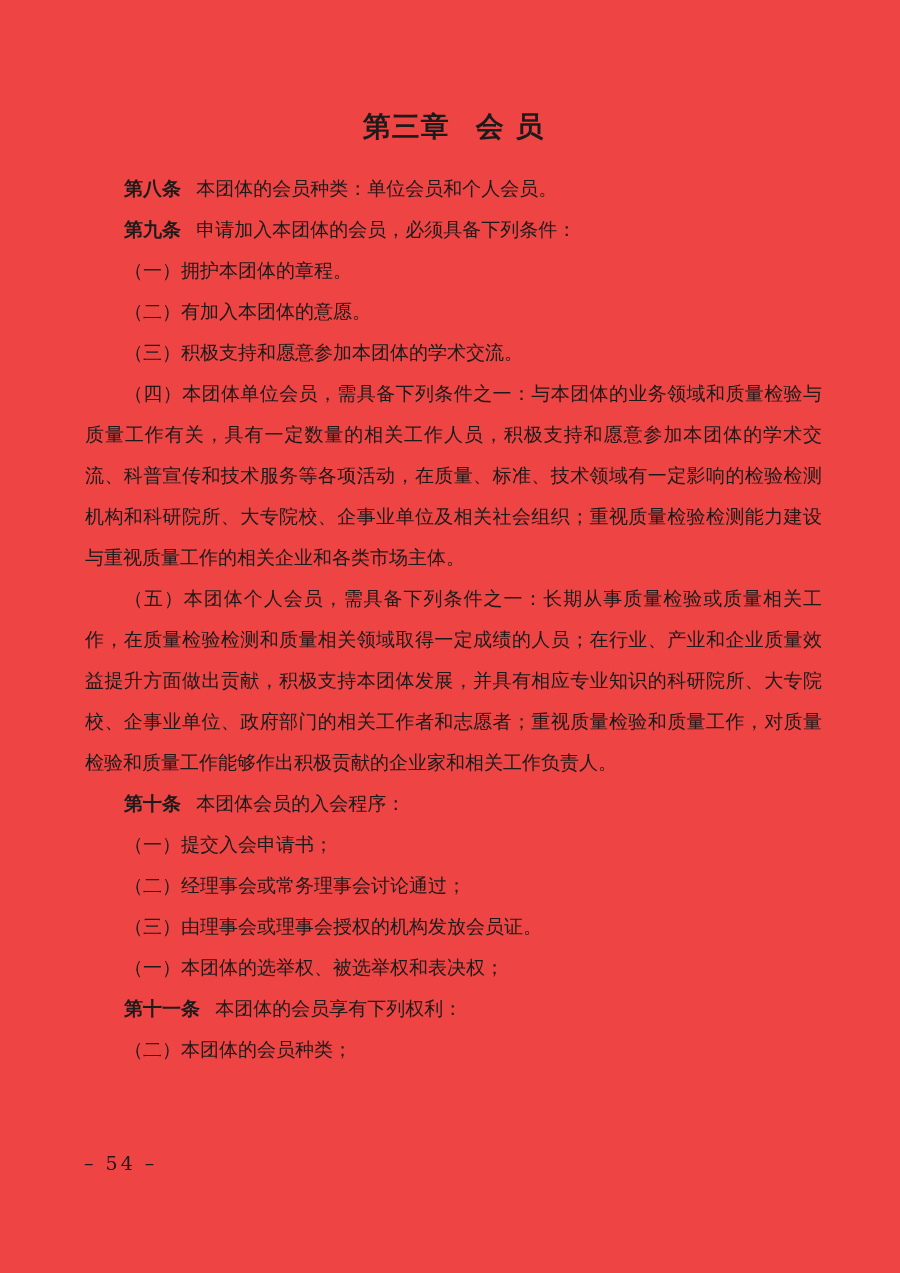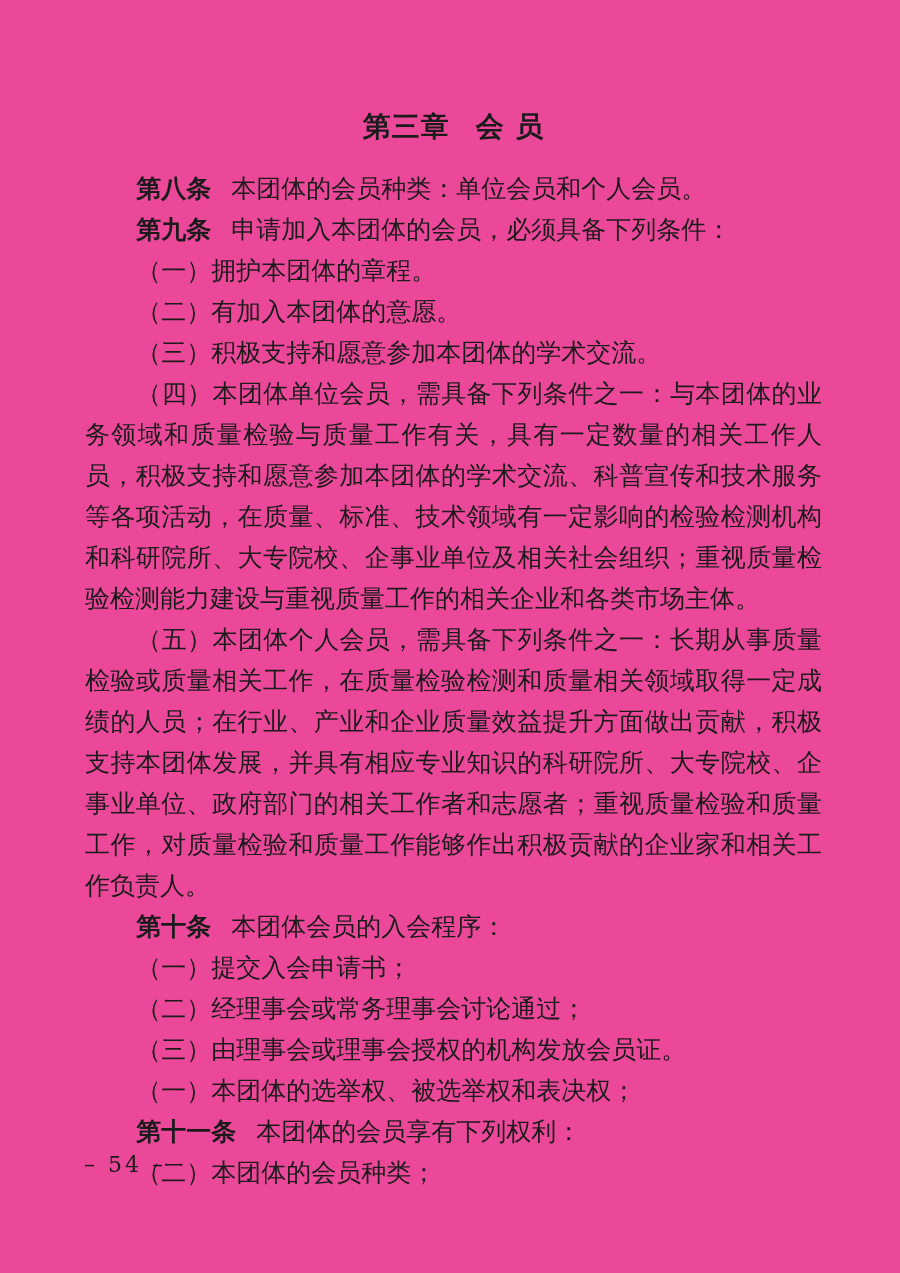--- a/index.html
+++ b/index.html
@@ -4,21 +4,21 @@
 <style>
   html, body {
     margin: 0;
     padding: 0;
     background: #ffffff;
   }
   .page {
     position: relative;
     width: 900px;
     height: 1273px;
-    background: #ec4899;
+    background: #ef4444;
     color: #1b1b1b;
     font-family: "DejaVu Serif", "Liberation Serif", serif;
     overflow: hidden;
   }
   .content {
     position: absolute;
     left: 85px;
     right: 78px;
     top: 112px;
   }
@@ -31,39 +31,39 @@
     text-align: center;
     letter-spacing: 1px;
     white-space: pre;
   }
   .title-gap {
     display: inline-block;
     width: 26px;
   }
   .para {
     margin: 0;
-    font-size: 25px;
+    font-size: 19px;
     line-height: 41px;
     text-indent: 2.05em;
     text-align: justify;
     text-justify: inter-character;
     word-break: break-all;
   }
   .para-head {
     font-family: "DejaVu Sans", "Liberation Sans", sans-serif;
     font-weight: bold;
   }
   .para-head:not(:empty) {
     margin-right: 0.8em;
   }
   .page-num {
     position: absolute;
     left: 84px;
     top: 1152px;
-    font-size: 22px;
+    font-size: 19px;
     letter-spacing: 3px;
     white-space: pre;
   }
 </style>
 </head>
 <body>
 
 <div class="page">
   <div class="content">
 

